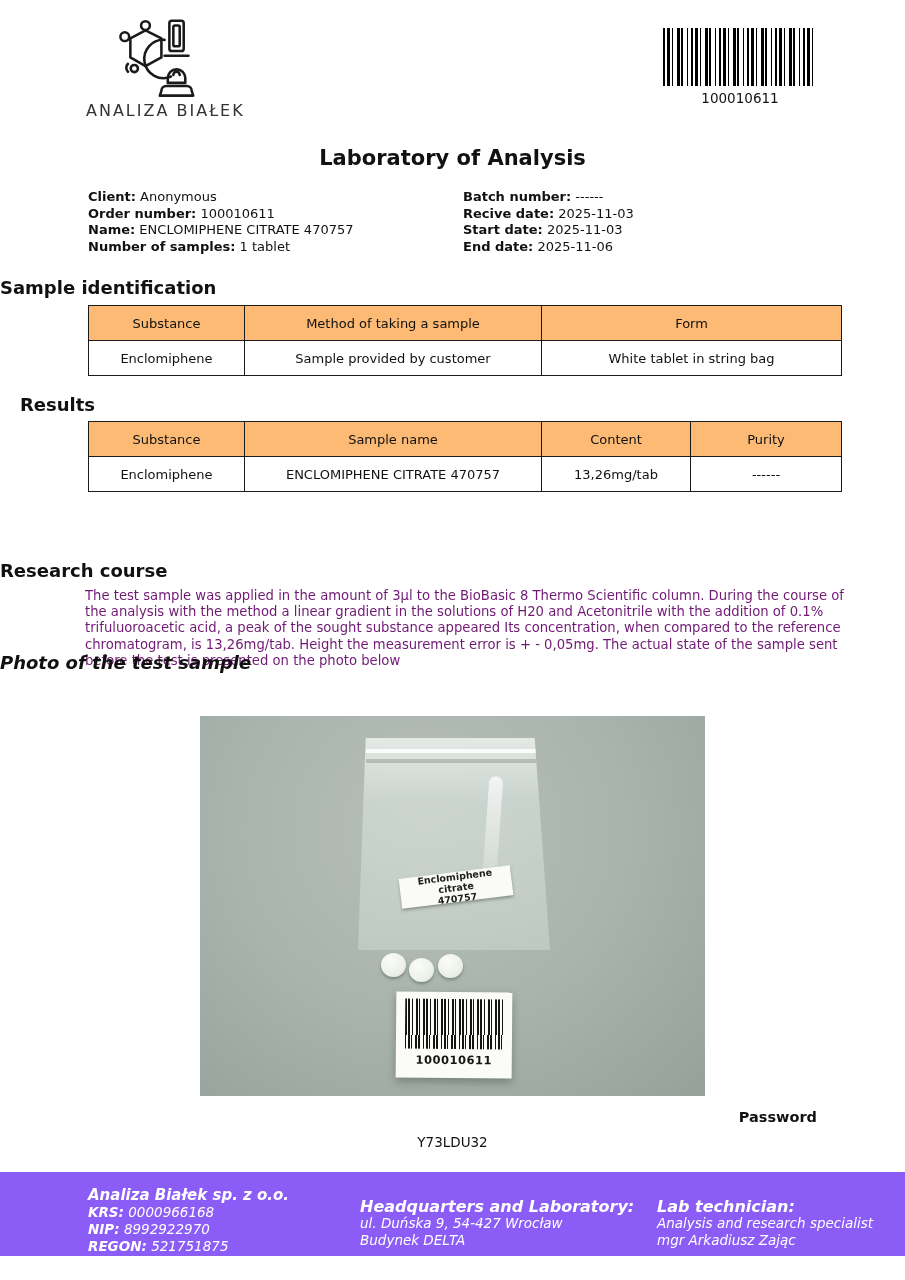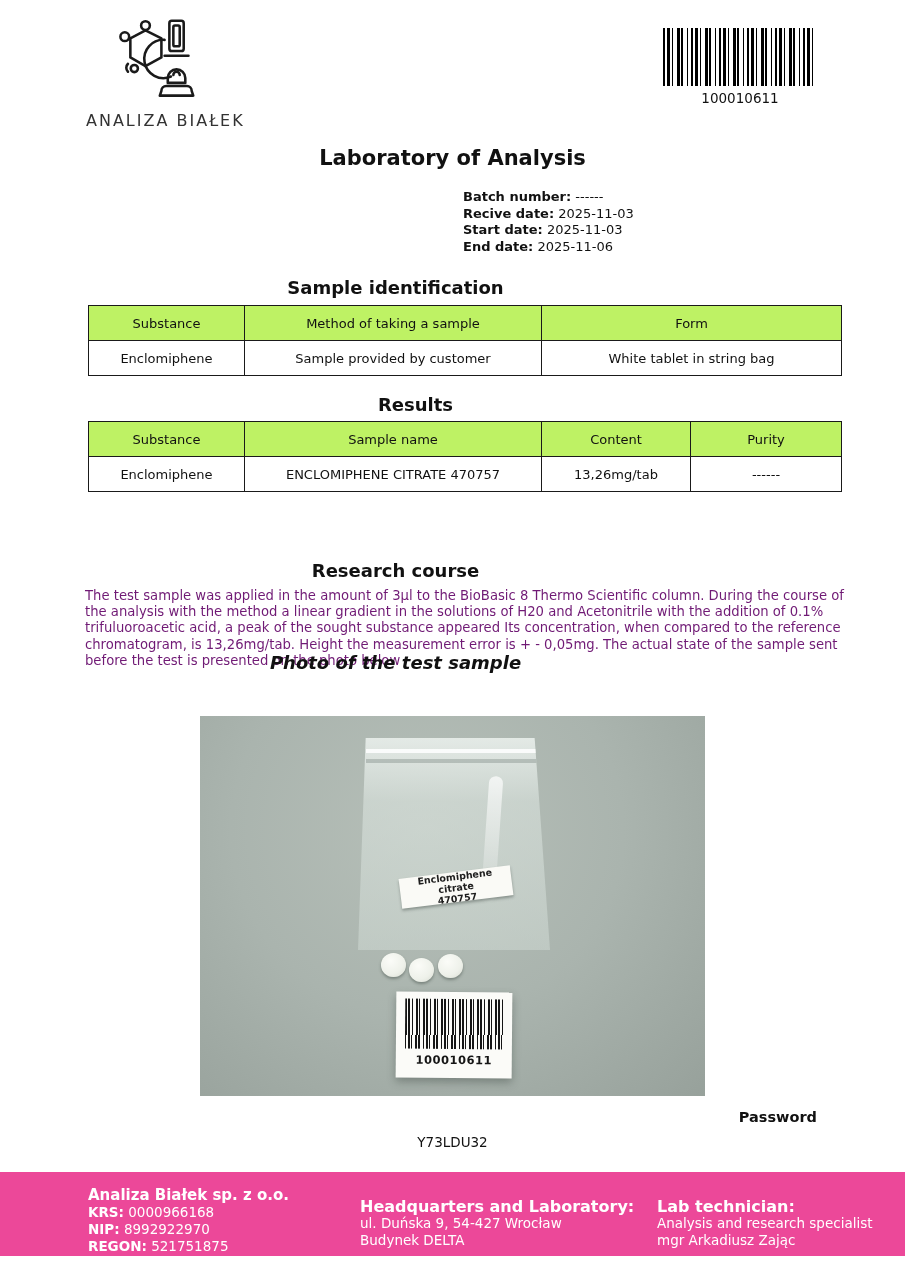--- a/index.html
+++ b/index.html
@@ -4,40 +4,40 @@
 <style>
   html,body{margin:0;padding:0;background:#888;}
   .page{
     position:relative;width:905px;height:1280px;background:#ffffff;
     font-family:"DejaVu Sans","Liberation Sans",sans-serif;color:#111;
     overflow:hidden;margin:0 auto;
   }
   .abs{position:absolute;}
   
   .logo-art{left:115px;top:16px;width:96px;height:86px;}
-  .logo-text{left:86px;top:111px;width:170px;font-size:16px;letter-spacing:2px;color:#333;white-space:nowrap;}
+  .logo-text{left:86px;top:101px;width:170px;font-size:16px;letter-spacing:2px;color:#333;white-space:nowrap;}
   .barcode-top{left:663px;top:28px;width:154px;height:58px;
     background:repeating-linear-gradient(90deg,#000 0 2px,#fff 2px 4px,#000 4px 7px,#fff 7px 9px,#000 9px 10px,#fff 10px 14px,#000 14px 17px,#fff 17px 18px,#000 18px 20px,#fff 20px 24px,#000 24px 25px,#fff 25px 28px);}
   .barcode-top-num{left:663px;top:90px;width:154px;text-align:center;font-size:13.5px;color:#111;}
   .doc-title{left:0;top:146px;width:905px;text-align:center;font-size:21px;font-weight:bold;}
   
   .info-col{font-size:13px;line-height:16.5px;white-space:nowrap;}
   .info-left{left:88px;top:189px;}
   .info-right{left:463px;top:189px;}
   .info-col b{font-weight:bold;}
   
-  .sec-heading{left:0;width:791px;text-align:center;font-size:18px;font-weight:bold;}
+  .sec-heading{left:0;width:791px;font-size:18px;font-weight:bold;}
   .h-sample{top:277px;}
   .h-results{top:394px;margin-left:20px;}
   .h-comment{top:560px;}
   .h-photo{top:652px;font-style:italic;}
   
   table.lab{position:absolute;left:88px;width:753px;border-collapse:collapse;table-layout:fixed;font-size:13px;}
   table.lab td,table.lab th{border:1.5px solid #1a1a1a;text-align:center;height:34px;font-weight:normal;padding:0 4px;overflow:hidden;}
-  table.lab th{background:#bef264;}
+  table.lab th{background:#fdba74;}
   .t-sample{top:305px;}
   .t-results{top:421px;}
   
   .rc-text{left:85px;top:588px;width:775px;font-size:13.2px;line-height:16.2px;color:#701a75;}
   
   .photo{left:200px;top:716px;width:505px;height:380px;
     background:radial-gradient(ellipse at 45% 30%, #b6bfb8 0%, #aab4ae 50%, #97a19b 100%);overflow:hidden;}
   .bag{position:absolute;left:158px;top:22px;width:192px;height:212px;
     background:linear-gradient(180deg,rgba(245,250,247,0.75) 0%,rgba(222,231,226,0.55) 30%,rgba(210,220,214,0.5) 100%);
     clip-path:polygon(4% 0,92% 0,100% 100%,0 100%);
@@ -56,21 +56,21 @@
   .tab3{left:238px;top:238px;}
   .photo-card{position:absolute;left:196px;top:276px;width:116px;height:86px;background:#fbfbf8;
     transform:rotate(0.5deg);box-shadow:0 4px 8px rgba(55,65,60,0.4);}
   .photo-barcode{position:absolute;left:9px;top:7px;width:98px;height:50px;
     background:repeating-linear-gradient(90deg,#151515 0 1.5px,#fbfbf8 1.5px 3px,#151515 3px 5px,#fbfbf8 5px 6.5px,#151515 6.5px 7.5px,#fbfbf8 7.5px 10.5px,#151515 10.5px 12.5px,#fbfbf8 12.5px 13.5px,#151515 13.5px 15px,#fbfbf8 15px 18px);}
   .photo-card-num{position:absolute;left:0;top:61px;width:116px;text-align:center;font-size:11.5px;font-weight:bold;color:#151515;letter-spacing:0.5px;}
   
   .pw-h{left:0;top:1109px;width:817px;text-align:right;font-size:14.5px;font-weight:bold;}
   .pw-v{left:0;top:1134px;width:905px;text-align:center;font-size:13.5px;}
   
-  .footer{left:0;top:1172px;width:905px;height:84px;background:#ec4899;color:#fff;}
+  .footer{left:0;top:1172px;width:905px;height:84px;background:#8b5cf6;color:#fff;font-style:italic;}
   .f-col{position:absolute;font-size:13.5px;line-height:17px;white-space:nowrap;}
   .f-col .f-head{font-weight:bold;font-size:16px;}
   .f-company{left:88px;top:15px;}
   .f-company .f-head{font-size:15px;}
   .f-hq{left:360px;top:26px;}
   .f-tech{left:657px;top:26px;}
   .f-col b{font-weight:bold;}
 </style>
 </head>
 <body>
@@ -96,20 +96,26 @@
 
     <path d="M58 94 a6 6 0 0 1 6 -6 l26 0 a6 6 0 0 1 6 6 l2 6 l-42 0 Z"></path>
   </svg>
   <div class="abs logo-text">ANALIZA BIAŁEK</div>
 
   <div class="abs barcode-top"></div>
   <div class="abs barcode-top-num">100010611</div>
 
   <div class="abs doc-title">Laboratory of Analysis</div>
 
+  <div class="abs info-col info-left">
+    <div><b>Client:</b> <span>Anonymous</span></div>
+    <div><b>Order number:</b> <span>100010611</span></div>
+    <div><b>Name:</b> <span>ENCLOMIPHENE CITRATE 470757</span></div>
+    <div><b>Number of samples:</b> <span>1 tablet</span></div>
+  </div>
   <div class="abs info-col info-right">
     <div><b>Batch number:</b> <span>------</span></div>
     <div><b>Recive date:</b> <span>2025-11-03</span></div>
     <div><b>Start date:</b>&nbsp;<span>2025-11-03</span></div>
     <div><b>End date:</b> <span>2025-11-06</span></div>
   </div>
 
   <div class="abs sec-heading h-sample">Sample identification</div>
   <table class="lab t-sample">
     <colgroup>

